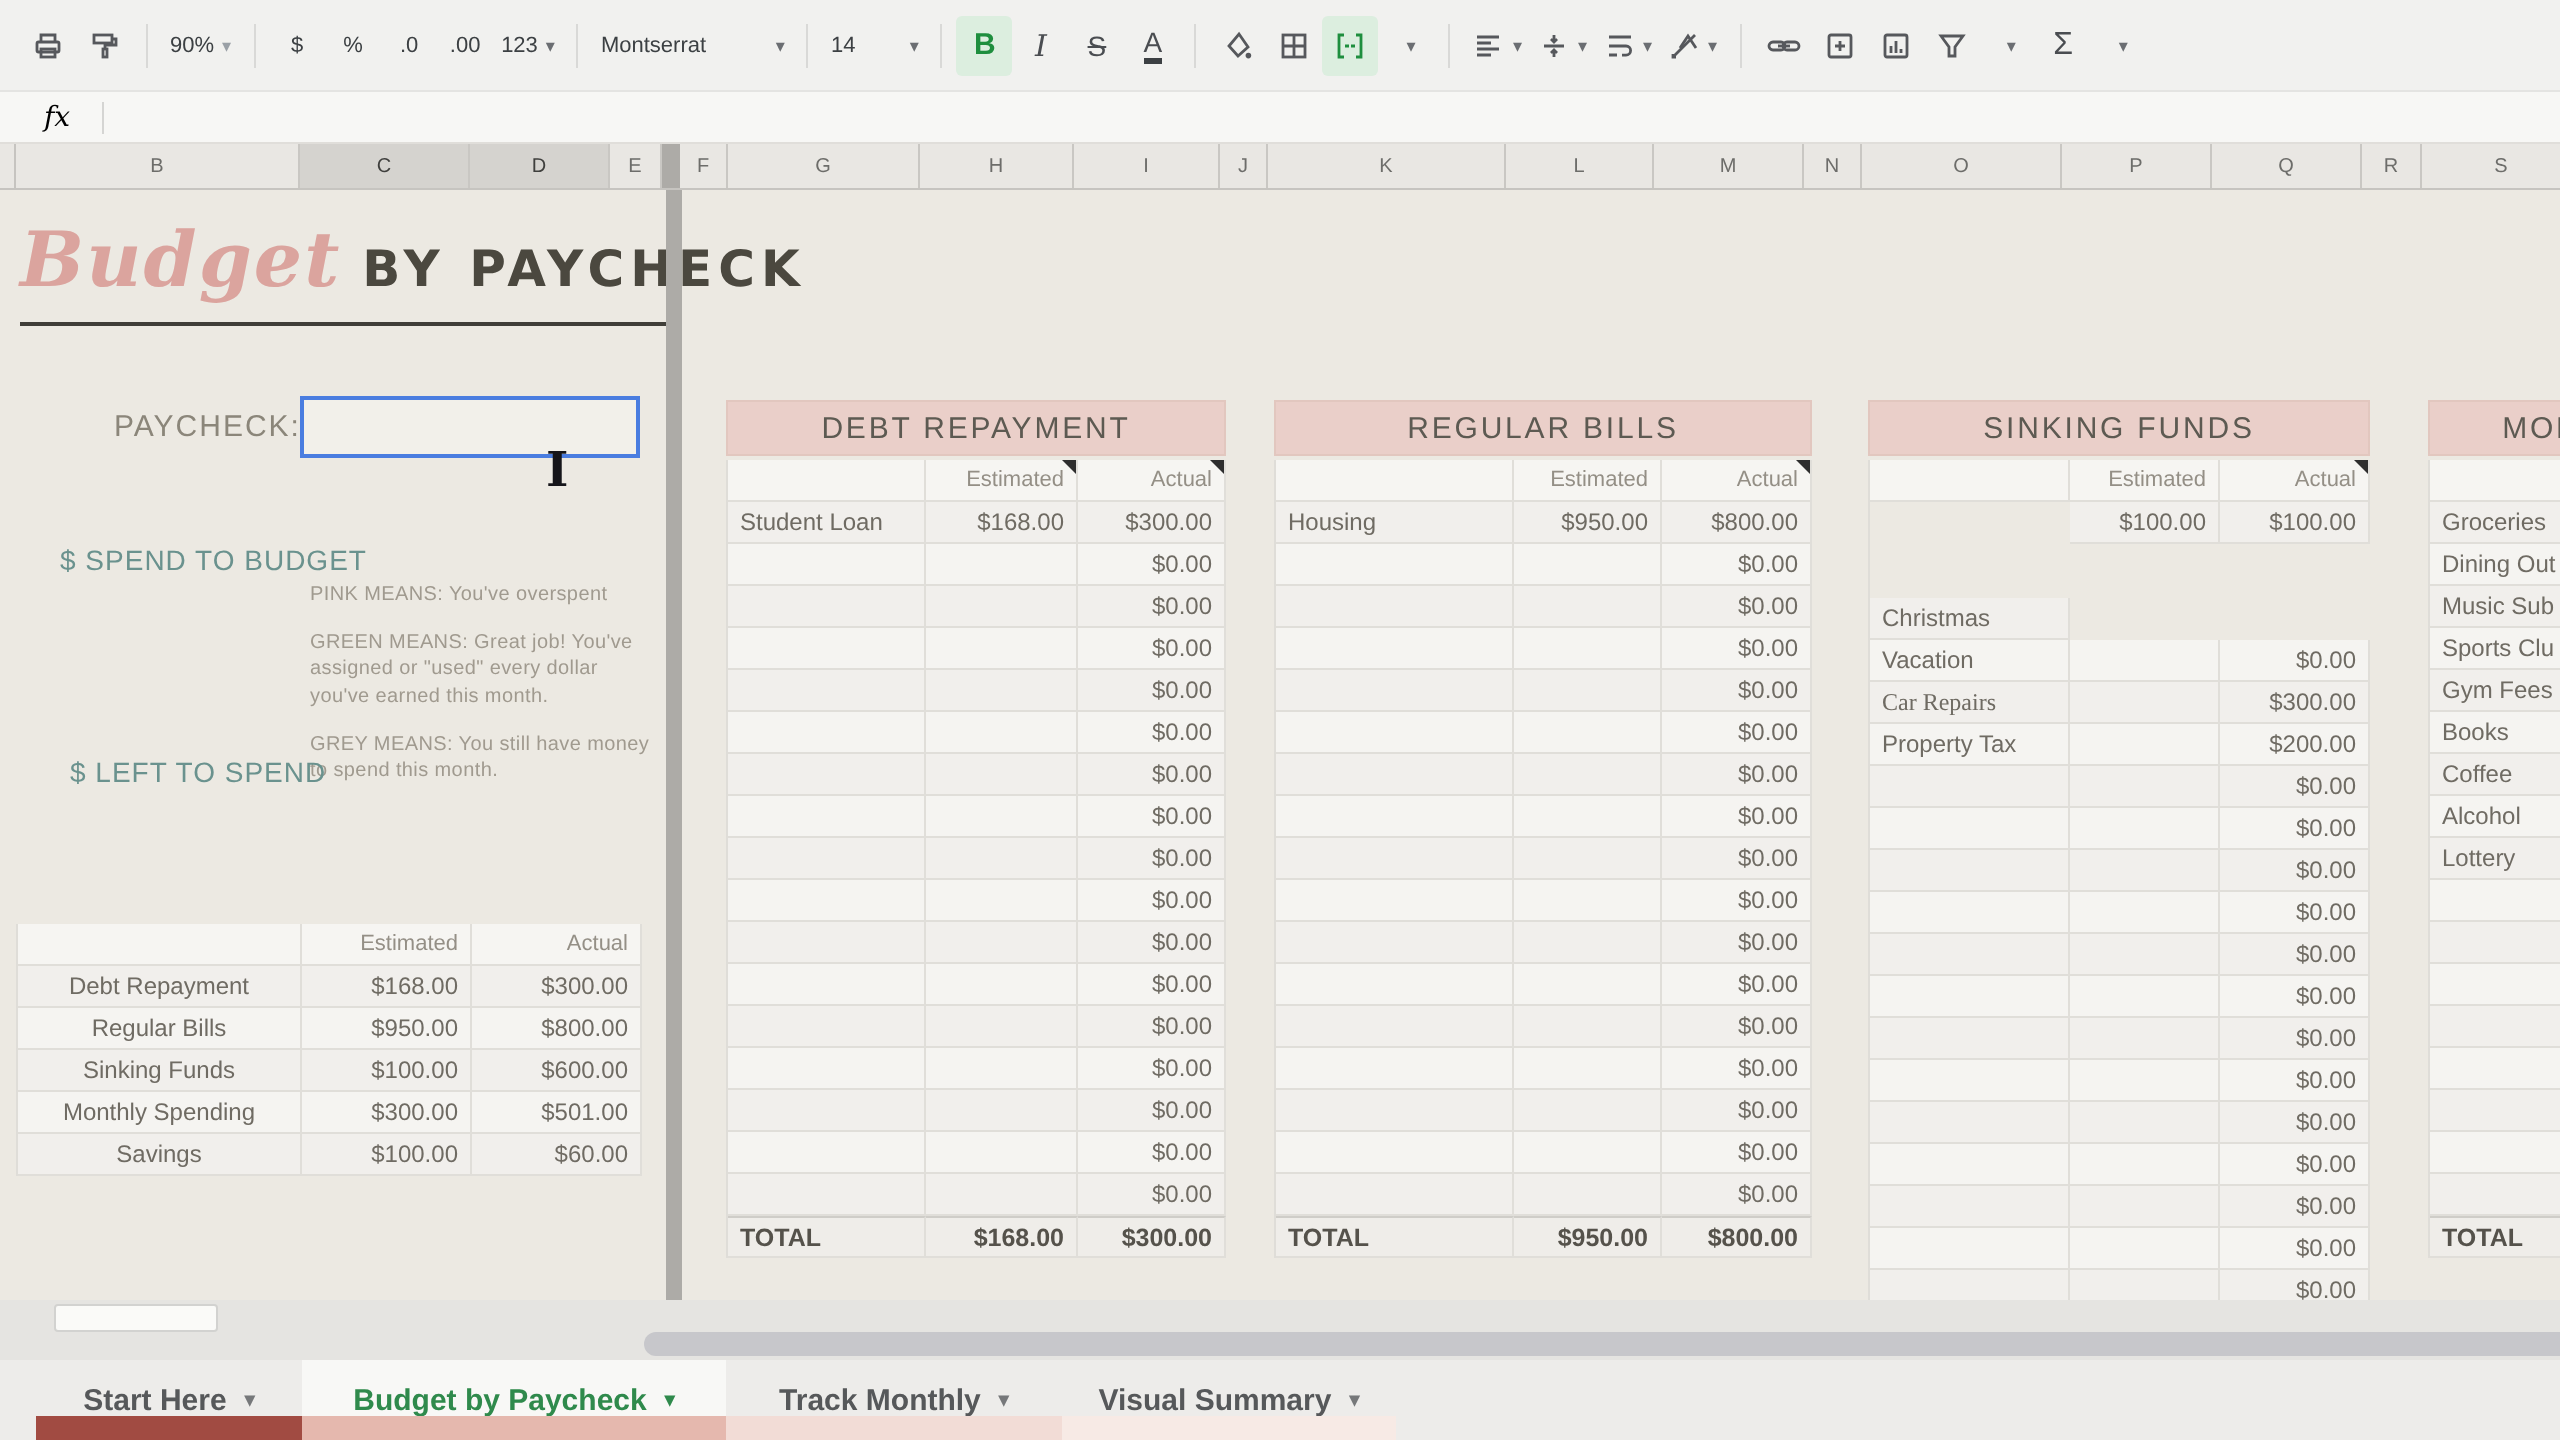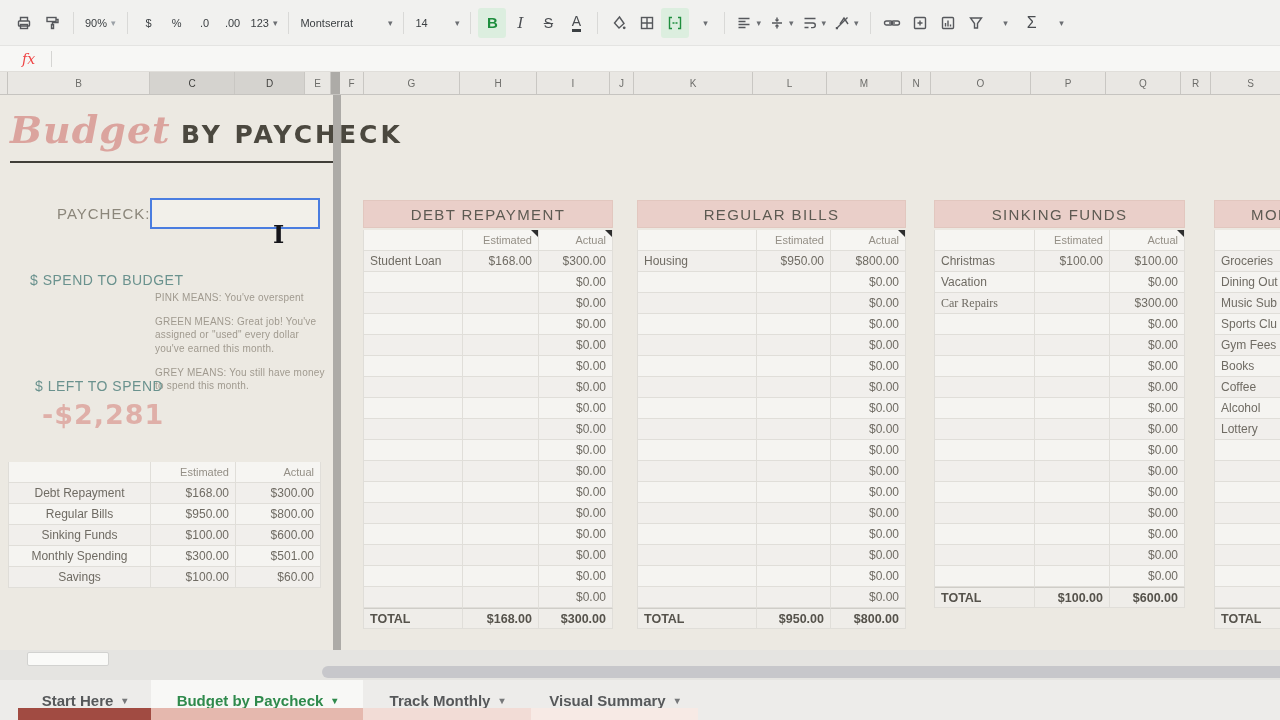--- a/index.html
+++ b/index.html
@@ -22,21 +22,21 @@
   .bold-b { font-weight:bold; font-size:15px; }
   .ital-i { font-style:italic; font-family:"DejaVu Serif", serif; font-size:15px; }
   .strike-s { text-decoration:line-through; font-size:14px; }
   .under-a { border-bottom:3px solid #3c4043; line-height:1; font-size:14px; padding-bottom:1px; }
   .sigma { font-size:16px; }
 
   
   .formula-bar { position:absolute; top:45px; left:0; right:0; height:27px; background:#F7F7F5;
                  border-top:1px solid #E4E4E2; border-bottom:1px solid #E0DEDA;
                  display:flex; align-items:center; }
-  .fx { font-family:"DejaVu Serif", serif; font-style:italic; color:#ef4444; font-size:14px; margin-left:22px; }
+  .fx { font-family:"DejaVu Serif", serif; font-style:italic; color:#000000; font-size:14px; margin-left:22px; }
   .fb-div { width:1px; height:16px; background:#D5D5D3; margin-left:16px; }
 
   
   .col-headers { position:absolute; top:72px; left:0; right:0; height:23px; background:#E9E7E3;
                  border-bottom:1px solid #C6C4C0; display:flex; }
   .corner { width:8px; height:100%; border-right:1px solid #C6C4C0; background:#E9E7E3; flex:none; }
   .colh { height:100%; border-right:1px solid #C9C7C3; display:flex; align-items:center; justify-content:center;
           font-size:10px; color:#6d6d6a; flex:none; }
   .colh.sel { background:#D5D3CF; color:#3f3f3d; }
   .colh-div { width:9px; height:100%; background:#ADABA7; flex:none; }
@@ -288,21 +288,20 @@
 
       <div class="kpi-label" style="left:30px; top:177px;">$ SPEND TO BUDGET</div>
 
       <div class="notes" id="notesBlock">
           <p>PINK MEANS: You've overspent</p>
           <p>GREEN MEANS: Great job! You've assigned or "used" every dollar you've earned this month.</p>
           <p>GREY MEANS: You still have money to spend this month.</p>
         </div>
 
       <div class="kpi-label" style="left:35px; top:283px;">$ LEFT TO SPEND</div>
-      <div class="kpi-value" style="left:42px; top:304px;">-$2,281</div>
 
       <div id="totalsTableMount"></div>
     <div class="btable" style="left: 8px; top: 365px; width: 313px;">
           <div class="tbody">
             <div class="brow bhdr">
               <div class="bcell " style="width: 142px; height: 21px;"></div>
               <div class="bcell hnum" style="width: 85px; height: 21px;">Estimated</div>
               <div class="bcell hnum" style="width: 85px; height: 21px;">Actual</div>
             </div>
             <div class="brow">
@@ -537,33 +536,38 @@
         </div>
         <div class="btable" style="left: 593px; top: 105px; width: 251px;">
           <div class="btitle" style="height: 28px;">SINKING FUNDS</div>
           <div class="tbody">
             <div class="brow bhdr">
               <div class="bcell " style="width: 100px; height: 21px;"></div>
               <div class="bcell hnum" style="width: 75px; height: 21px;">Estimated</div>
               <div class="bcell hnum" style="width: 75px; height: 21px;">Actual<span class="tri"></span></div>
             </div>
             <div class="brow">
-              <div class="bcell " style="width: 100px; height: 21px;">Christmas</div>
+              <div class="bcell " style="width: 100px; height: 21px; margin-top: 48px;">Christmas</div>
               <div class="bcell num" style="width: 75px; height: 21px;">$100.00</div>
               <div class="bcell num" style="width: 75px; height: 21px;">$100.00</div>
             </div>
             <div class="brow">
               <div class="bcell " style="width: 100px; height: 21px;">Vacation</div>
               <div class="bcell num" style="width: 75px; height: 21px;"></div>
               <div class="bcell num" style="width: 75px; height: 21px;">$0.00</div>
             </div>
             <div class="brow">
               <div class="bcell " style="width: 100px; height: 21px; font-family: Liberation Serif, serif;">Car Repairs</div>
               <div class="bcell num" style="width: 75px; height: 21px;"></div>
               <div class="bcell num" style="width: 75px; height: 21px;">$300.00</div>
+            </div>
+            <div class="brow">
+              <div class="bcell " style="width: 100px; height: 21px;">Property Tax</div>
+              <div class="bcell num" style="width: 75px; height: 21px;"></div>
+              <div class="bcell num" style="width: 75px; height: 21px;">$200.00</div>
             </div>
             <div class="brow">
               <div class="bcell " style="width: 100px; height: 21px;"></div>
               <div class="bcell num" style="width: 75px; height: 21px;"></div>
               <div class="bcell num" style="width: 75px; height: 21px;">$0.00</div>
             </div>
             <div class="brow">
               <div class="bcell " style="width: 100px; height: 21px;"></div>
               <div class="bcell num" style="width: 75px; height: 21px;"></div>
               <div class="bcell num" style="width: 75px; height: 21px;">$0.00</div>

